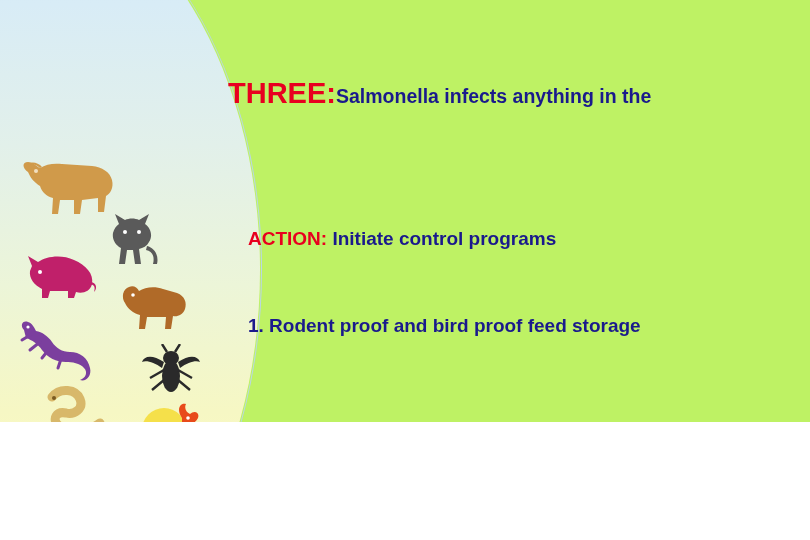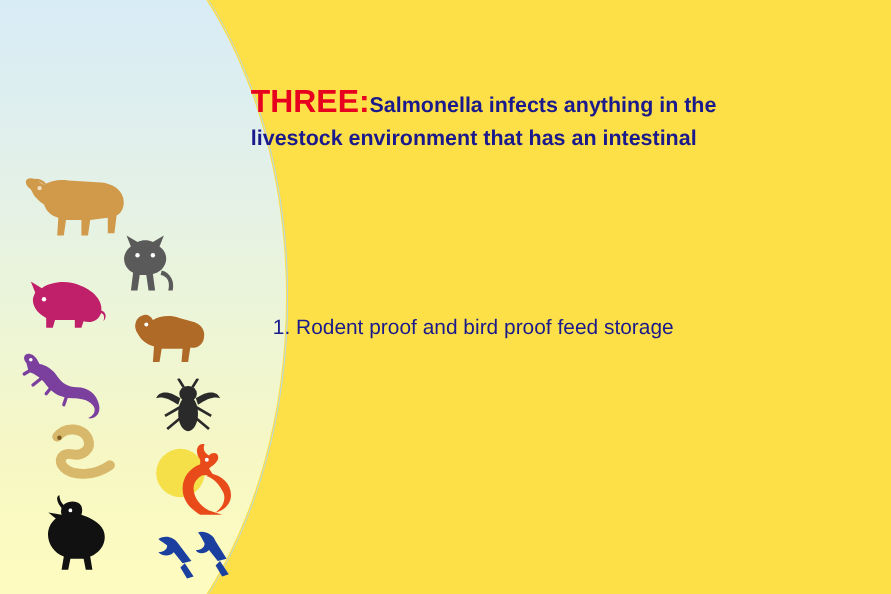--- a/index.html
+++ b/index.html
@@ -9,22 +9,22 @@
   body {
     width: 810px;
     height: 540px;
     background: #ffffff;
     font-family: "Liberation Sans", sans-serif;
     overflow: hidden;
   }
   .slide {
     position: relative;
     width: 810px;
-    height: 540px;
-    background: #fde047;
+    height: 422px;
+    background: #bef264;
     overflow: hidden;
   }
 
   
   .blob {
     position: absolute;
     left: -260px;
     top: -120px;
     width: 520px;
     height: 780px;
@@ -100,22 +100,23 @@
   }
   .action-label {
     color: #e8001f;
     font-weight: bold;
   }
 
   .bullet {
     position: absolute;
     font-size: 19px;
     color: #1a1a8c;
-    font-weight: normal;
+    font-weight: bold;
     white-space: nowrap;
+    margin-top: 27px;
   }
   .bullet-1 { left: 248px; top: 288px; }
   .bullet-2 { left: 248px; top: 345px; }
 </style>
 </head>
 <body>
 
 <div class="slide">
 
   <div class="blob"></div>
@@ -183,19 +184,21 @@
     <path fill="#1a3f9e" d="M4 8 C10 4 18 6 22 12 L34 28 L26 30 L18 20 C14 24 8 24 4 20 C8 20 12 18 12 14 C10 12 6 10 4 8 Z"></path>
     <path fill="#1a3f9e" d="M40 2 C46 0 54 4 56 10 L66 26 L58 28 L50 18 C46 22 40 22 38 18 C42 18 46 16 46 12 C44 8 42 4 40 2 Z"></path>
     <path fill="#1a3f9e" d="M28 30 L36 42 L30 44 L24 34 Z"></path>
     <path fill="#1a3f9e" d="M60 28 L68 40 L62 42 L56 32 Z"></path>
   </svg>
 
   <div class="title-block">
     <div class="title-line1">
       <span class="title-three">THREE:</span><span class="title-sal">Salmonella</span><span class="title-rest"> infects anything in the</span>
     </div>
-    <div class="title-body">livestock environment that has an intestinal</div>
   </div>
 
+  <div class="action-line">
+    <span class="action-label">ACTION:</span><span> Initiate control programs</span>
+  </div>
 
   <div class="bullet bullet-1">1.  Rodent proof  and bird proof feed storage</div>
 
 </div>
 
 </body></html>

